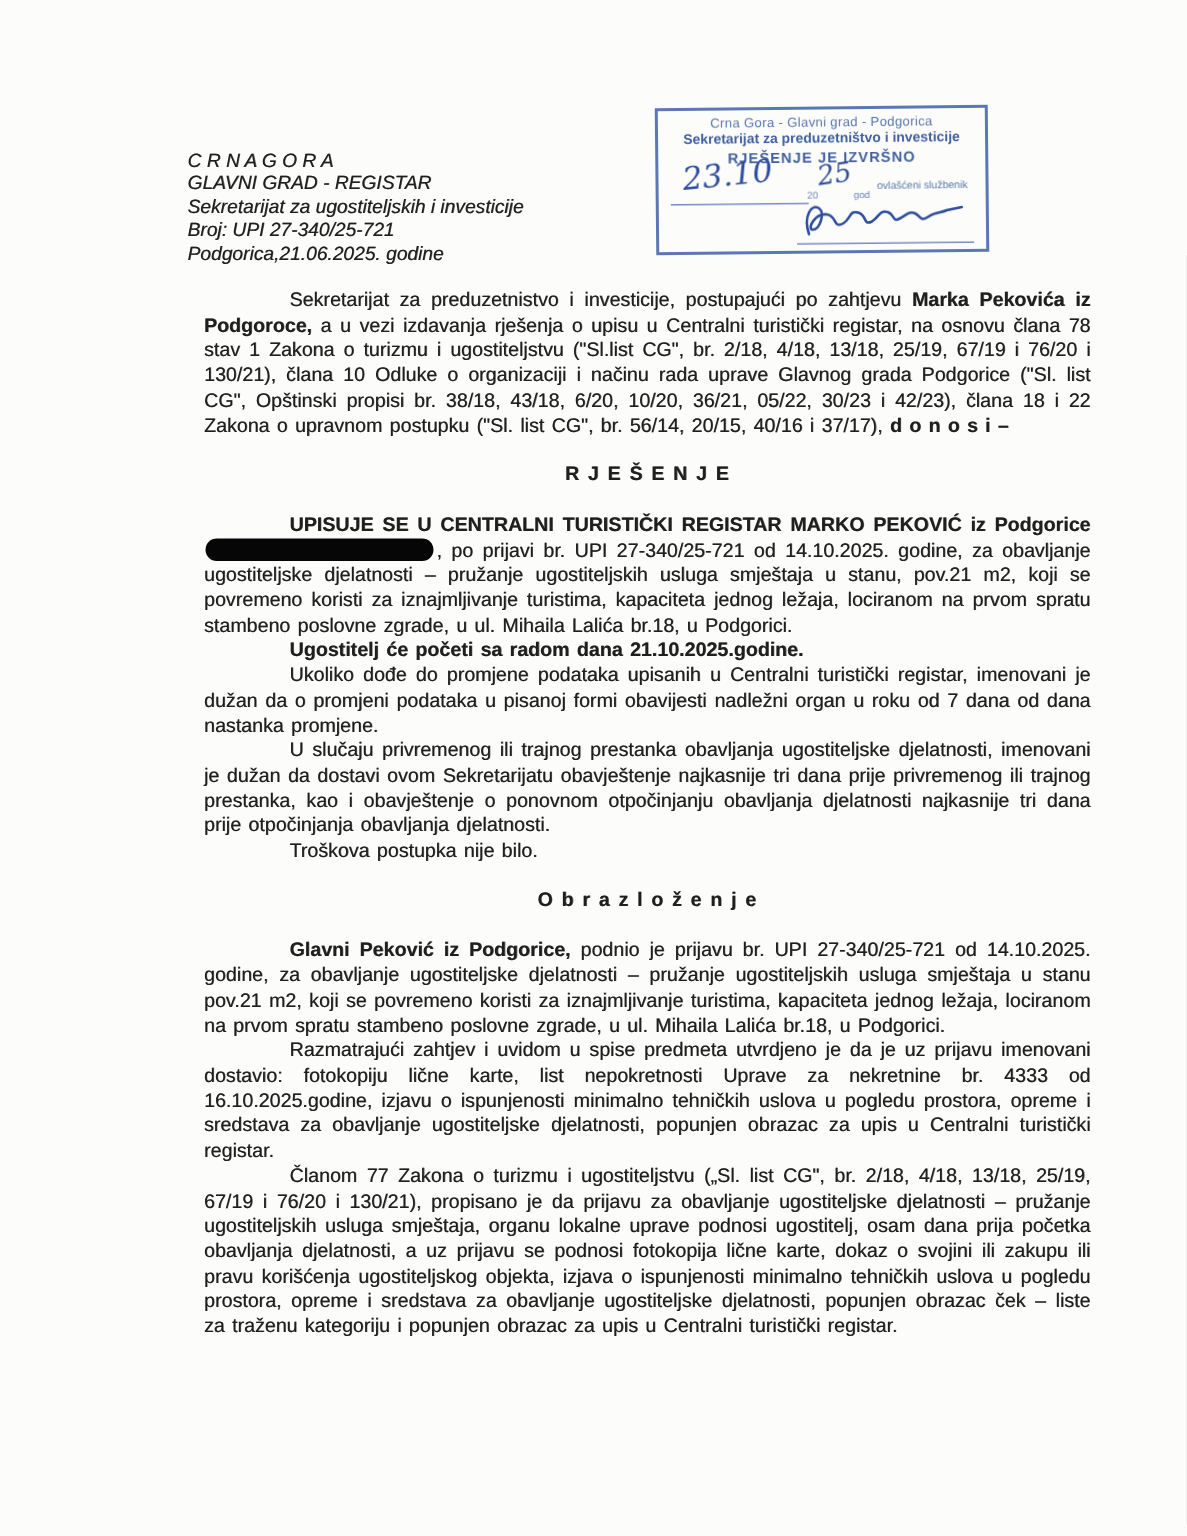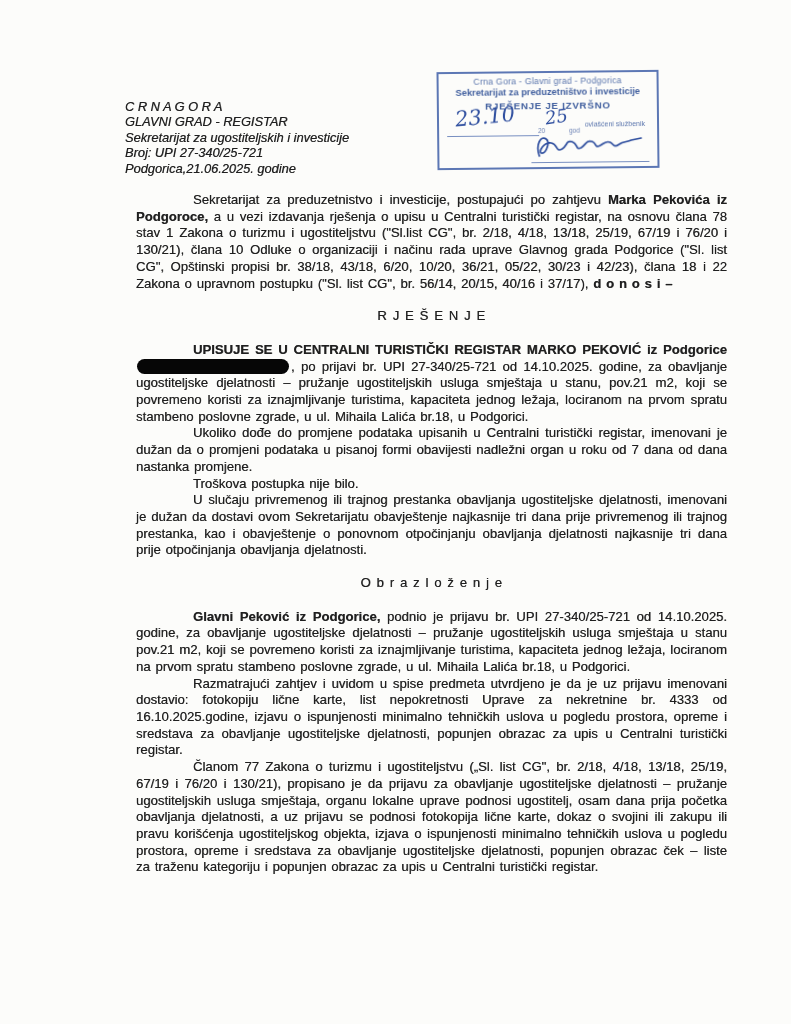--- a/index.html
+++ b/index.html
@@ -63,21 +63,21 @@
     width: 591px;
     font-size: 13.1px;
     line-height: 16.7px;
     text-align: justify;
     word-spacing: 1.2px;
     margin-left: 32px;
   }
   .doc-body p { margin: 0; text-indent: 57px; }
   .hd {
     text-align: center;
-    font-weight: normal;
+    font-weight: bold;
     text-indent: 0 !important;
     margin: 16px 0 17px 0 !important;
     letter-spacing: .5px;
   }
   b, .b { font-weight: bold; }
   .redaction {
     display: inline-block;
     width: 152px; height: 15px;
     background: #060606;
     border-radius: 8px;
@@ -116,26 +116,27 @@
   </div>
 
   <div class="doc-body">
 
     <p><span>Sekretarijat za preduzetnistvo i investicije, postupajući po zahtjevu </span><b>Marka Pekovića iz Podgoroce,</b><span> a u vezi izdavanja rješenja o upisu u Centralni turistički registar, na osnovu člana 78 stav 1 Zakona o turizmu i ugostiteljstvu ("Sl.list CG", br. 2/18, 4/18, 13/18, 25/19, 67/19 i 76/20 i 130/21), člana 10 Odluke o organizaciji i načinu rada uprave Glavnog grada Podgorice ("Sl. list CG", Opštinski propisi br. 38/18, 43/18, 6/20, 10/20, 36/21, 05/22, 30/23 i 42/23), člana 18 i 22 Zakona o upravnom postupku ("Sl. list CG", br. 56/14, 20/15, 40/16 i 37/17), </span><b>d o n o s i –</b></p>
 
     <div class="hd">R J E Š E N J E</div>
 
     <p><b>UPISUJE SE U CENTRALNI TURISTIČKI REGISTAR MARKO PEKOVIĆ iz Podgorice</b><span class="redaction"></span><span>, po prijavi br. UPI 27-340/25-721 od 14.10.2025. godine, za obavljanje ugostiteljske djelatnosti – pružanje ugostiteljskih usluga smještaja u stanu, pov.21 m2, koji se povremeno koristi za iznajmljivanje turistima, kapaciteta jednog ležaja, lociranom na prvom spratu stambeno poslovne zgrade, u ul. Mihaila Lalića br.18, u Podgorici.</span></p>
 
+    <p><b>Ugostitelj će početi sa radom dana 21.10.2025.godine.</b></p>
 
     <p>Ukoliko dođe do promjene podataka upisanih u Centralni turistički registar, imenovani je dužan da o promjeni podataka u pisanoj formi obavijesti nadležni organ u roku od 7 dana od dana nastanka promjene.</p>
 
+    <p>U slučaju privremenog ili trajnog prestanka obavljanja ugostiteljske djelatnosti, imenovani je dužan da dostavi ovom Sekretarijatu obavještenje najkasnije tri dana prije privremenog ili trajnog prestanka, kao i obavještenje o ponovnom otpočinjanju obavljanja djelatnosti najkasnije tri dana prije otpočinjanja obavljanja djelatnosti.</p>
+
     <p>Troškova postupka nije bilo.</p>
-
-    <p>U slučaju privremenog ili trajnog prestanka obavljanja ugostiteljske djelatnosti, imenovani je dužan da dostavi ovom Sekretarijatu obavještenje najkasnije tri dana prije privremenog ili trajnog prestanka, kao i obavještenje o ponovnom otpočinjanju obavljanja djelatnosti najkasnije tri dana prije otpočinjanja obavljanja djelatnosti.</p>
 
     <div class="hd">O b r a z l o ž e n j e</div>
 
     <p><b>Glavni Peković iz Podgorice,</b><span> podnio je prijavu br. UPI 27-340/25-721 od 14.10.2025. godine, za obavljanje ugostiteljske djelatnosti – pružanje ugostiteljskih usluga smještaja u stanu pov.21 m2, koji se povremeno koristi za iznajmljivanje turistima, kapaciteta jednog ležaja, lociranom na prvom spratu stambeno poslovne zgrade, u ul. Mihaila Lalića br.18, u Podgorici.</span></p>
 
     <p>Razmatrajući zahtjev i uvidom u spise predmeta utvrdjeno je da je uz prijavu imenovani dostavio: fotokopiju lične karte, list nepokretnosti Uprave za nekretnine br. 4333 od 16.10.2025.godine, izjavu o ispunjenosti minimalno tehničkih uslova u pogledu prostora, opreme i sredstava za obavljanje ugostiteljske djelatnosti, popunjen obrazac za upis u Centralni turistički registar.</p>
 
     <p>Članom 77 Zakona o turizmu i ugostiteljstvu („Sl. list CG", br. 2/18, 4/18, 13/18, 25/19, 67/19 i 76/20 i 130/21), propisano je da prijavu za obavljanje ugostiteljske djelatnosti – pružanje ugostiteljskih usluga smještaja, organu lokalne uprave podnosi ugostitelj, osam dana prija početka obavljanja djelatnosti, a uz prijavu se podnosi fotokopija lične karte, dokaz o svojini ili zakupu ili pravu korišćenja ugostiteljskog objekta, izjava o ispunjenosti minimalno tehničkih uslova u pogledu prostora, opreme i sredstava za obavljanje ugostiteljske djelatnosti, popunjen obrazac ček – liste za traženu kategoriju i popunjen obrazac za upis u Centralni turistički registar.</p>
 
 

